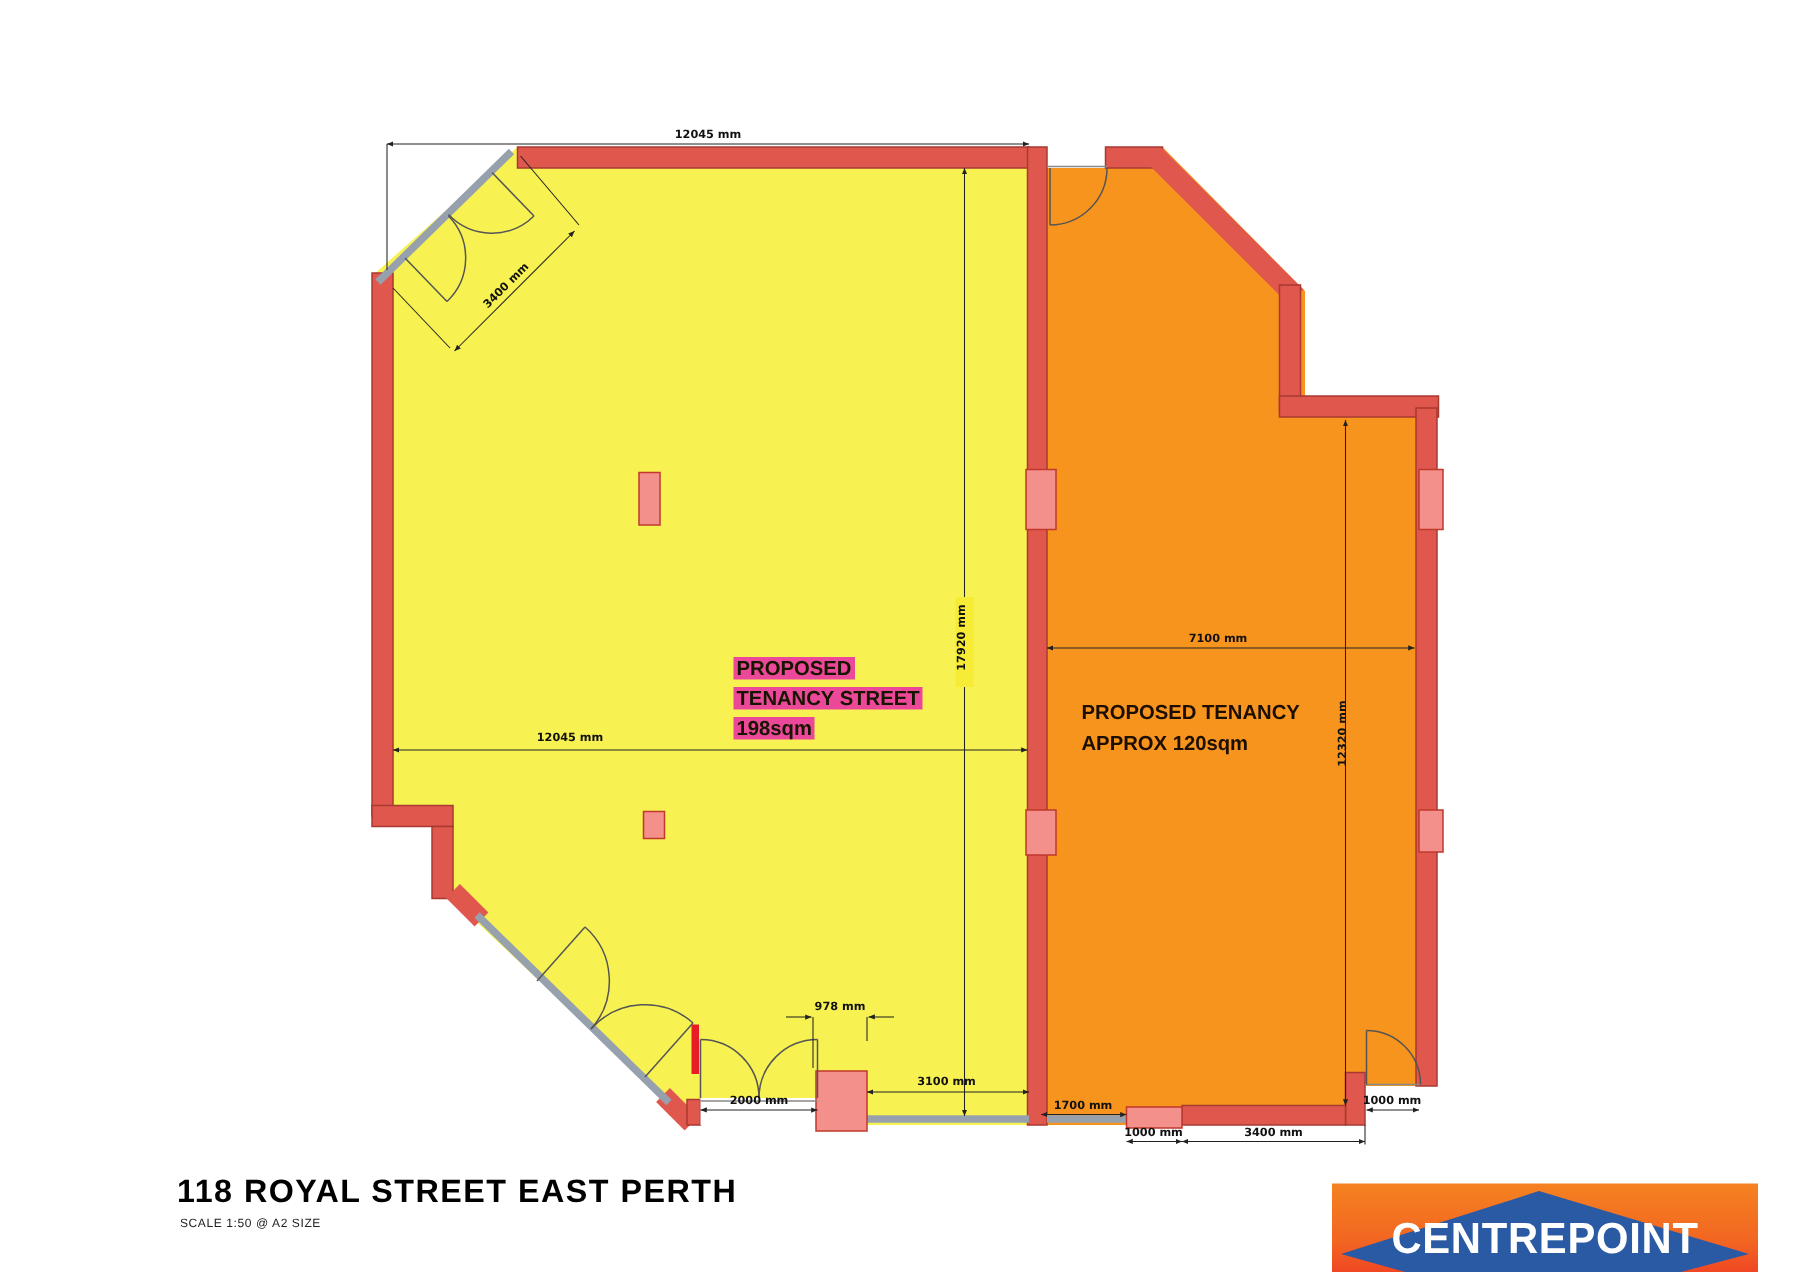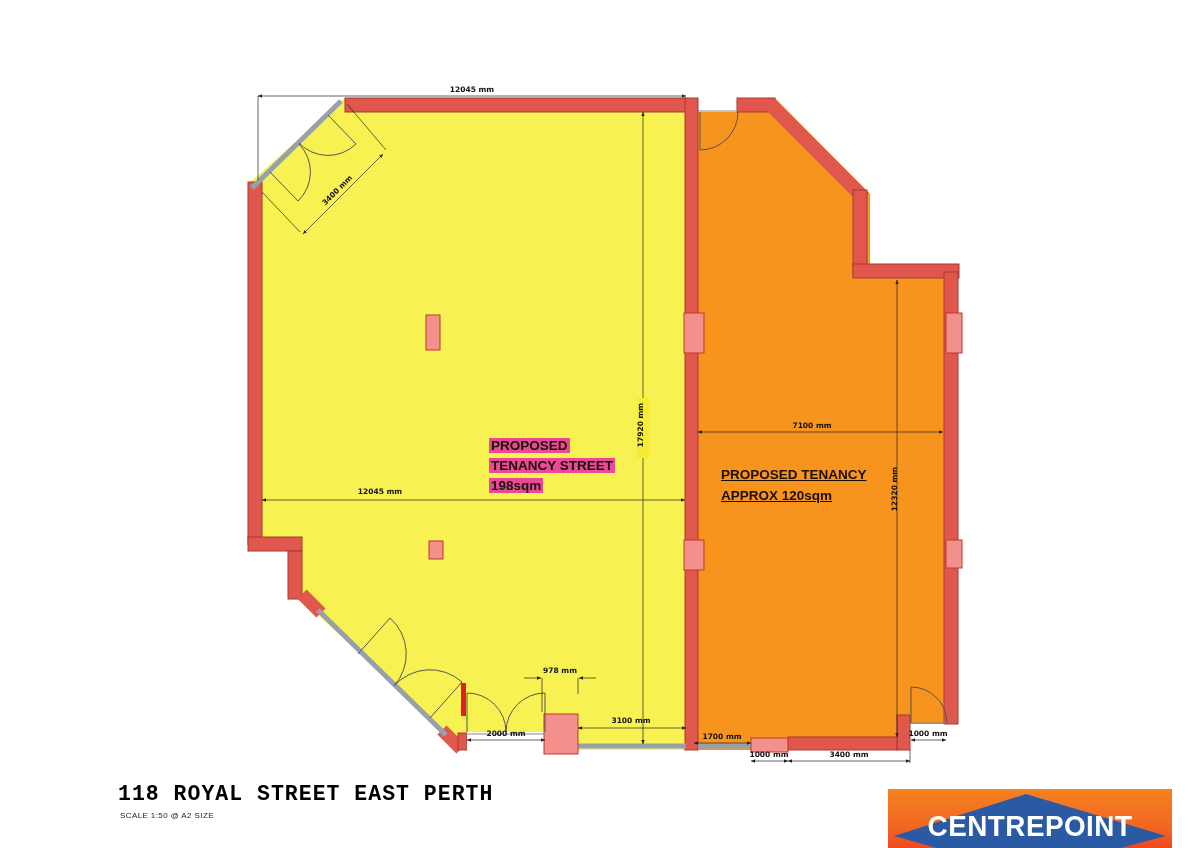--- a/index.html
+++ b/index.html
@@ -4,24 +4,24 @@
 <style>
   html,body{margin:0;padding:0;background:#fff;}
   .canvas{position:relative;width:1200px;height:848px;background:#ffffff;overflow:hidden;
           font-family:"Liberation Sans",sans-serif;margin-top:32px;}
   .plan-svg{position:absolute;left:0;top:0;}
   
   .label-yellow{position:absolute;left:489px;top:404px;font-weight:bold;font-size:13.5px;
                 line-height:20px;color:#151500;white-space:nowrap;}
   .label-yellow span{background:#ec4899;padding:0 2px;}
   .label-orange{position:absolute;left:721px;top:432px;font-weight:bold;font-size:13.5px;
-                line-height:21px;color:#1c0e00;white-space:nowrap;text-decoration:underline;}
+                line-height:21px;color:#1c0e00;white-space:nowrap;}
   
   .title{position:absolute;left:118px;top:750px;font-size:21.5px;font-weight:bold;color:#000;
-         letter-spacing:1px;white-space:nowrap;font-family:Liberation Mono, monospace;}
+         letter-spacing:1px;white-space:nowrap;}
   .scale{position:absolute;left:120px;top:779px;font-size:8px;font-weight:normal;color:#222;
          letter-spacing:.4px;}
   
   .logo{position:absolute;left:888px;top:757px;width:284px;height:87px;
         background:linear-gradient(180deg,#f58220 0%,#f26522 45%,#ec1c24 100%);}
   .logo svg{position:absolute;left:0;top:0;}
   .logo-name{position:absolute;left:0;top:21px;width:100%;text-align:center;color:#fff;
              font-weight:bold;font-size:29px;letter-spacing:.5px;transform:scaleX(.96);}
   .logo-sub{position:absolute;left:0;top:55px;width:100%;text-align:center;color:#fff;
             font-weight:bold;font-size:17px;letter-spacing:2px;}

